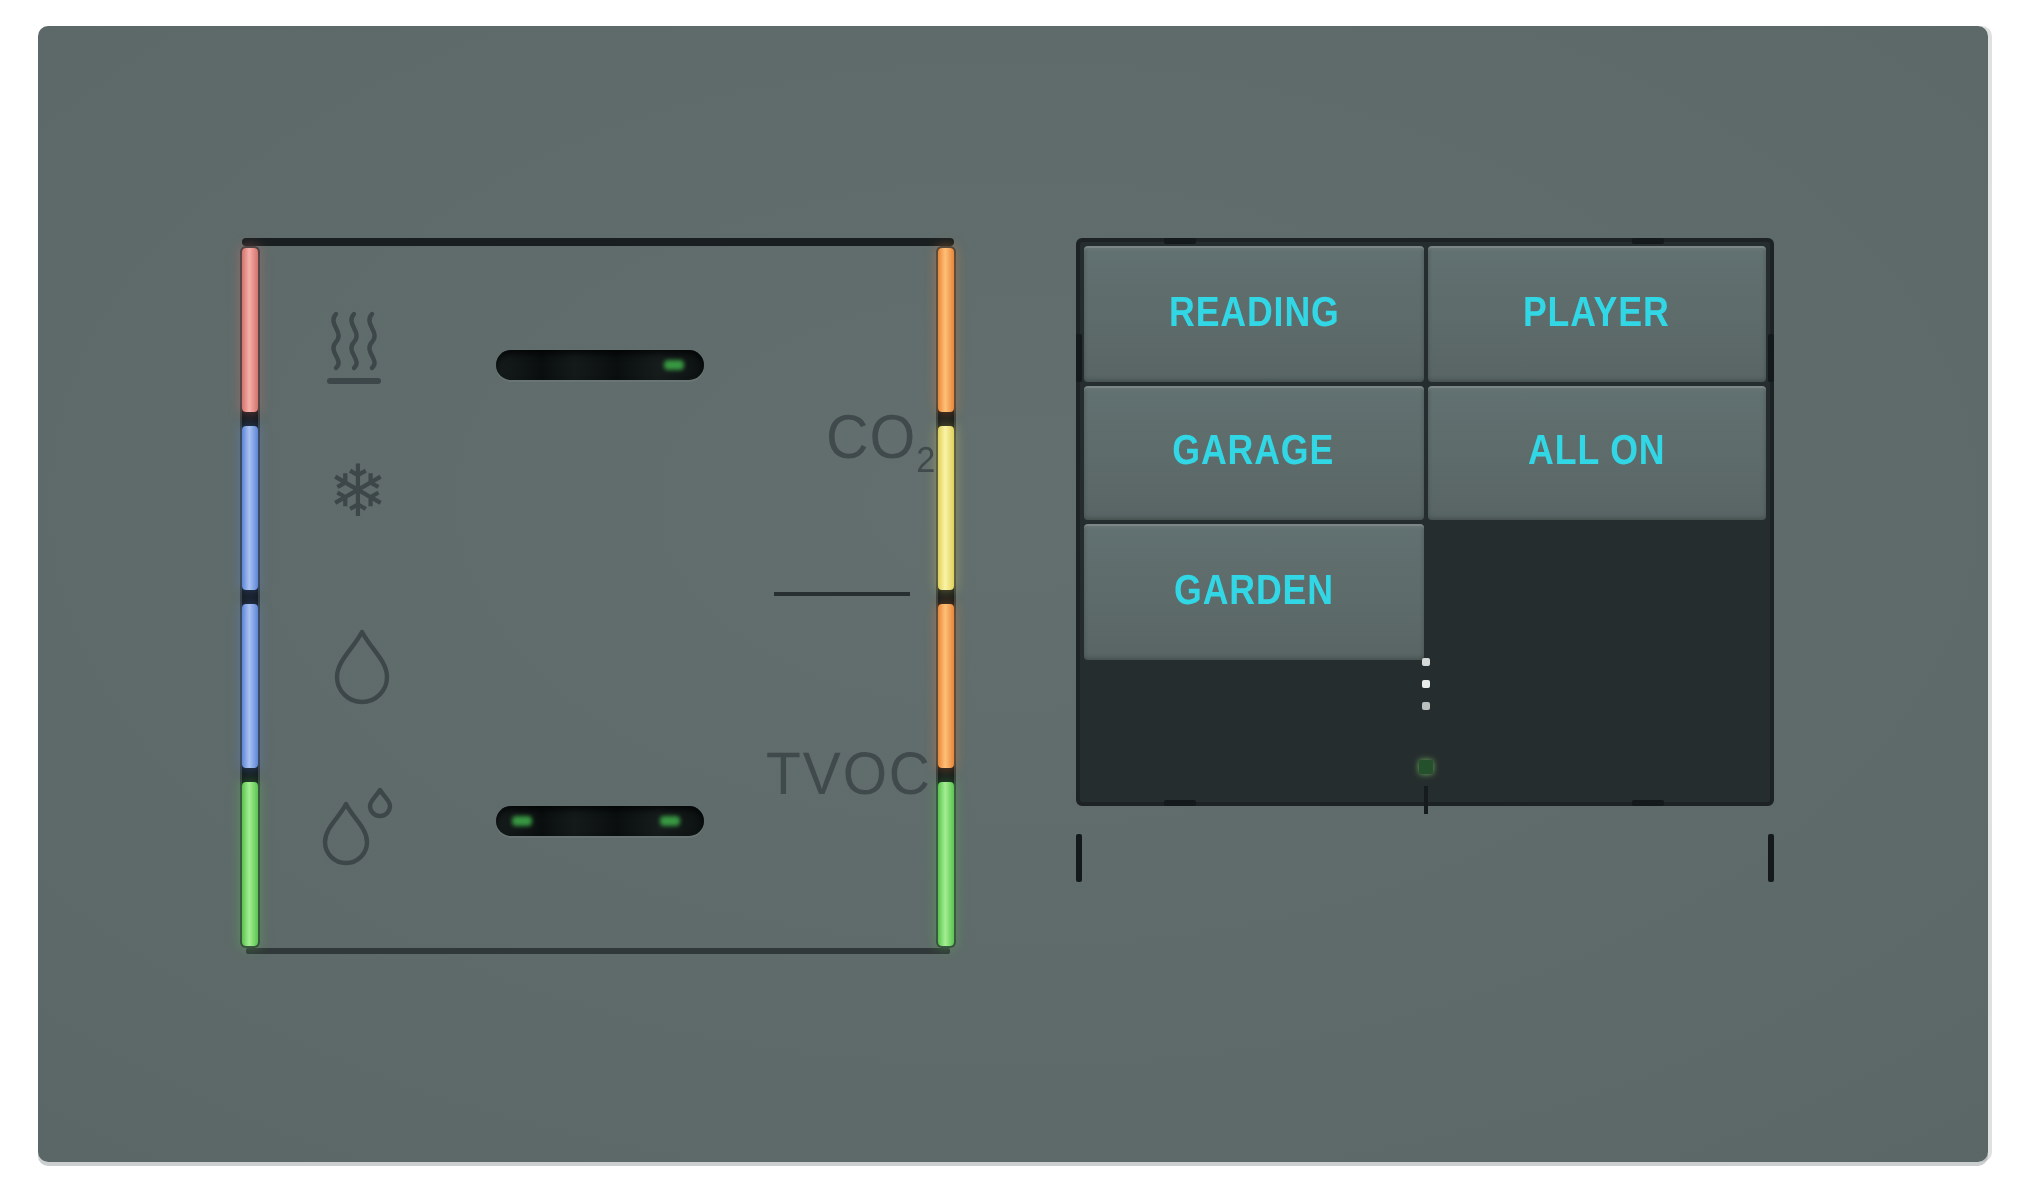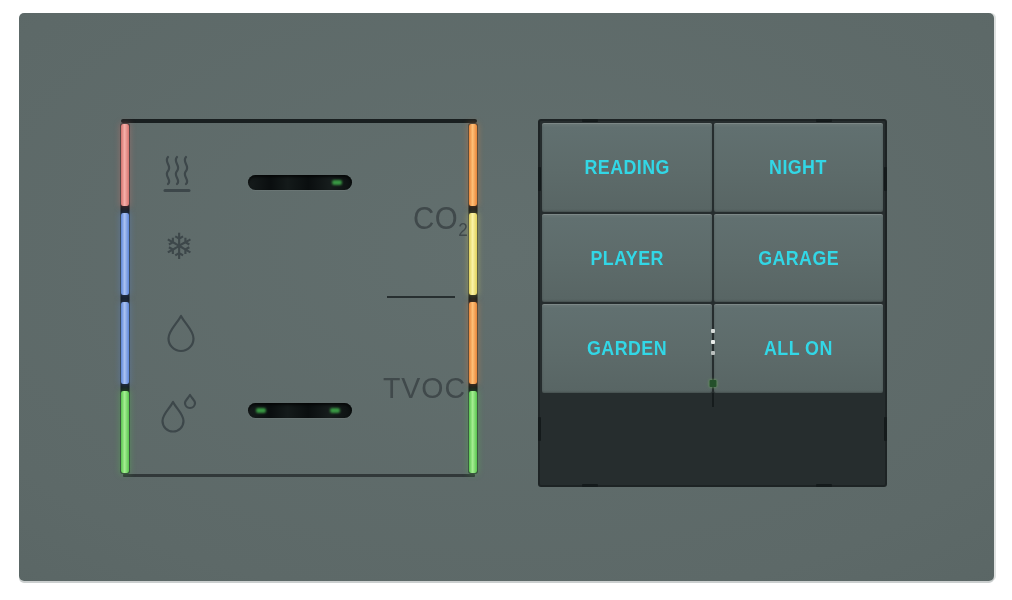--- a/index.html
+++ b/index.html
@@ -30,21 +30,21 @@
   .glint{position:absolute;top:5px;width:10px;height:5px;border-radius:2px;background:var(--slot-led,#3fae4a);
     filter:blur(1px);opacity:.85;}
   .gas-label{position:absolute;color:var(--label,#40494b);font-weight:400;
     transform:scaleX(.95);transform-origin:left;}
   .co2{left:292px;top:82px;font-size:31px;letter-spacing:.5px;}
   .co2 sub{font-size:18px;}
   .tvoc{left:262px;top:252px;font-size:30px;letter-spacing:1px;}
   .divider-line{position:absolute;left:266px;top:177px;width:68px;height:2px;background:#272f30;}
 
   
-  .keypad{position:absolute;left:519px;top:106px;width:349px;height:368px;
+  .keypad{position:absolute;left:519px;top:106px;width:349px;height:284px;
     background:var(--keypad-gap,#262d2e);border:2px solid #1d2324;border-radius:3px;box-sizing:border-box;
     display:grid;grid-template-columns:1fr 1fr;grid-template-rows:1fr 1fr 1fr 1fr;gap:2px;padding:2px;}
   .btn{position:relative;border-radius:2px;cursor:pointer;
     background:linear-gradient(180deg,#6b7877 0%,#617070 5%,var(--button-face,#5d6b6a) 55%,#586564 100%);
     box-shadow:inset 0 1px 0 rgba(255,255,255,.14), inset 0 -1px 2px rgba(0,0,0,.22);
     display:flex;align-items:center;justify-content:center;}
   .btn-label{color:var(--accent,#32d7e6);font-weight:bold;font-size:21px;letter-spacing:.5px;
     transform:scaleX(.85);white-space:nowrap;}
   .dots{position:absolute;left:50%;top:208px;transform:translateX(-50%);
     display:flex;flex-direction:column;gap:7px;z-index:3;}
@@ -123,33 +123,30 @@
     <div class="gas-label co2"><span>CO</span><sub>2</sub></div>
     <div class="divider-line"></div>
     <div class="gas-label tvoc">TVOC</div>
   </div>
 
   <div class="keypad">
     <div class="btn">
       <span class="btn-label">READING</span>
     </div>
     <div class="btn">
-      <span class="btn-label">NIGHT</span>
-    </div>
-    <div class="btn">
       <span class="btn-label">PLAYER</span>
     </div>
     <div class="btn">
       <span class="btn-label">GARAGE</span>
     </div>
     <div class="btn">
-      <span class="btn-label">GARDEN</span>
+      <span class="btn-label">ALL ON</span>
     </div>
     <div class="btn">
-      <span class="btn-label">ALL ON</span>
+      <span class="btn-label">GARDEN</span>
     </div>
 
     <div class="dots">
       <span class="dot"></span>
       <span class="dot"></span>
       <span class="dot"></span>
     </div>
     <div class="cross"></div>
     <div class="tick-v"></div>
 

